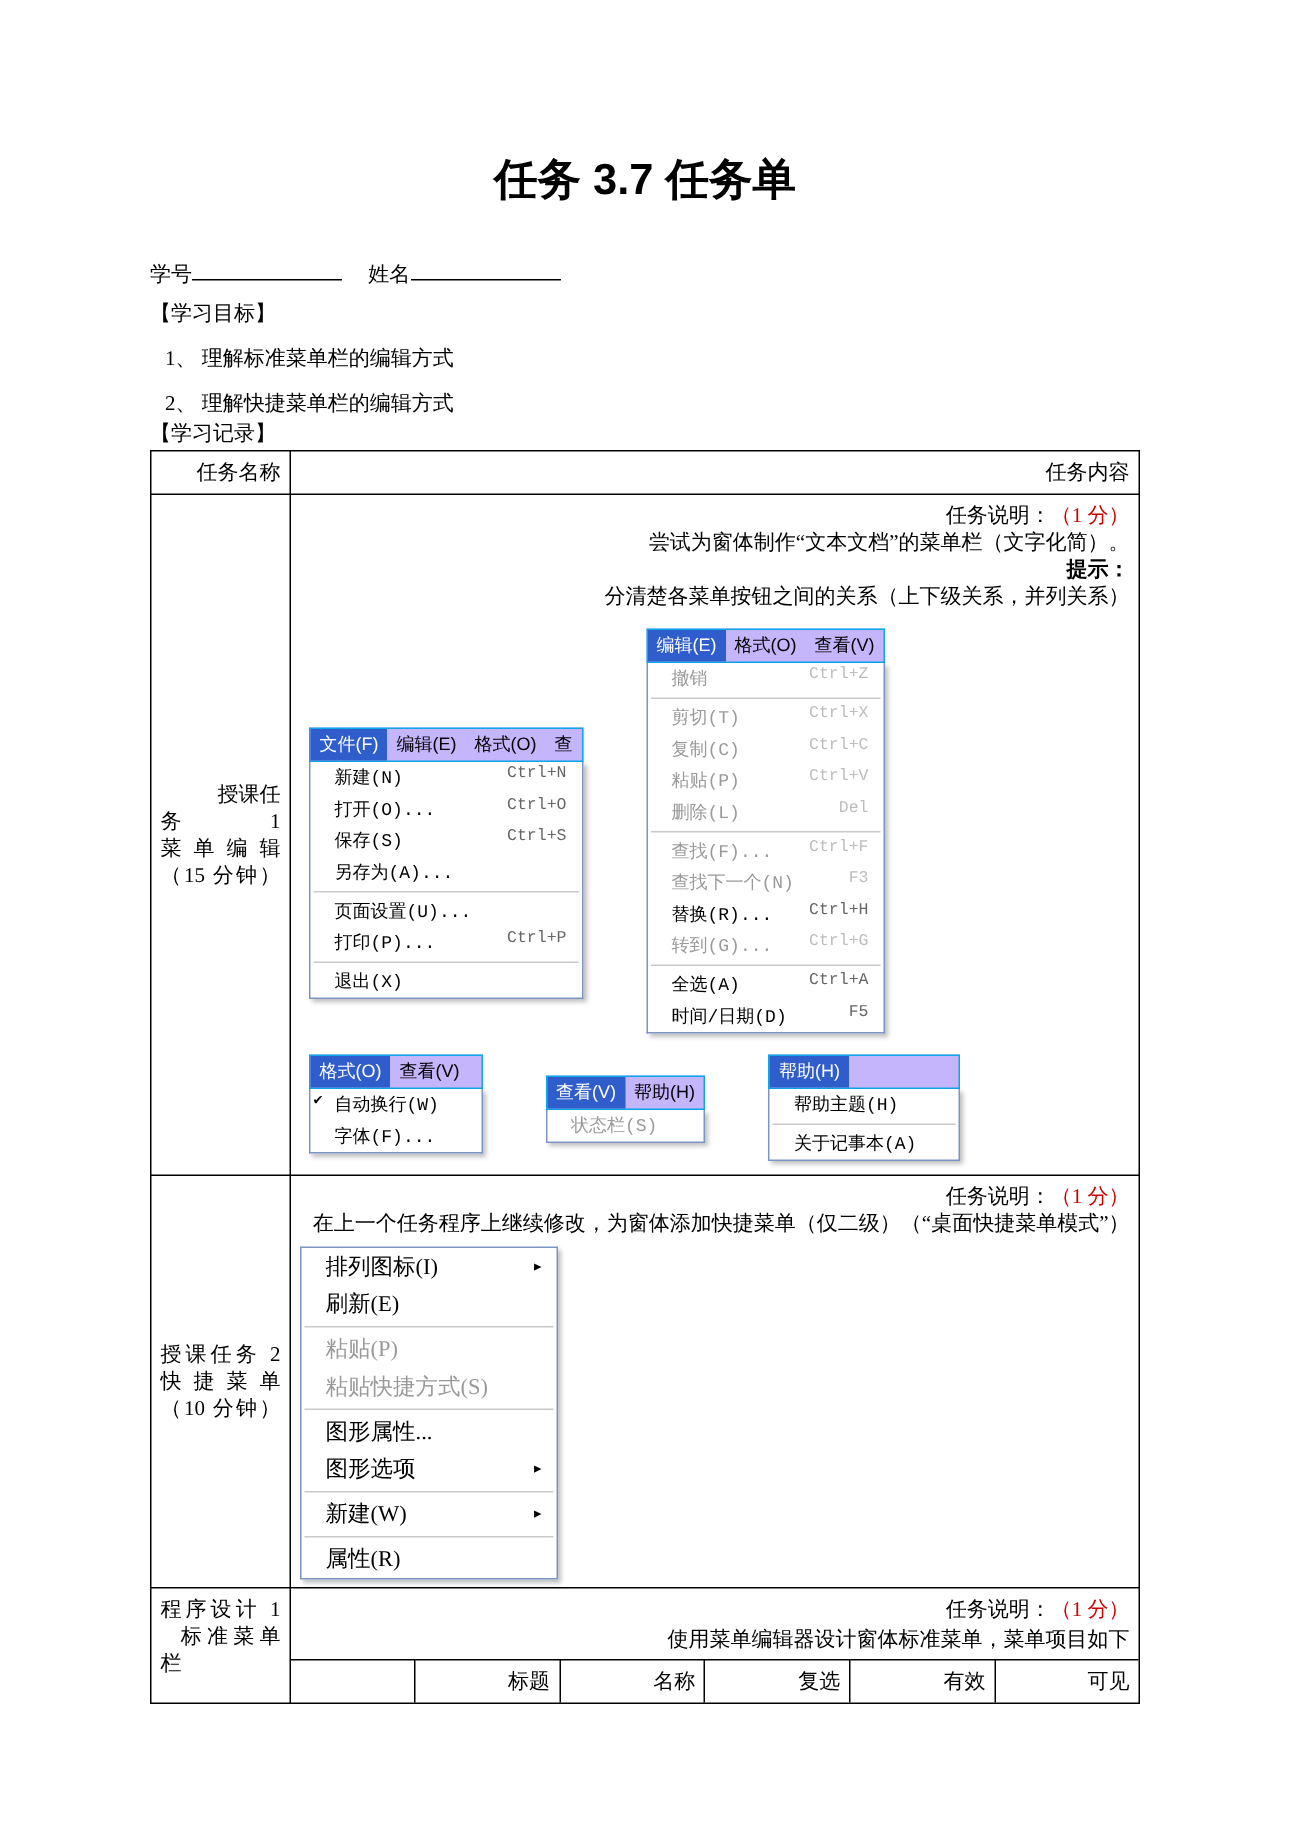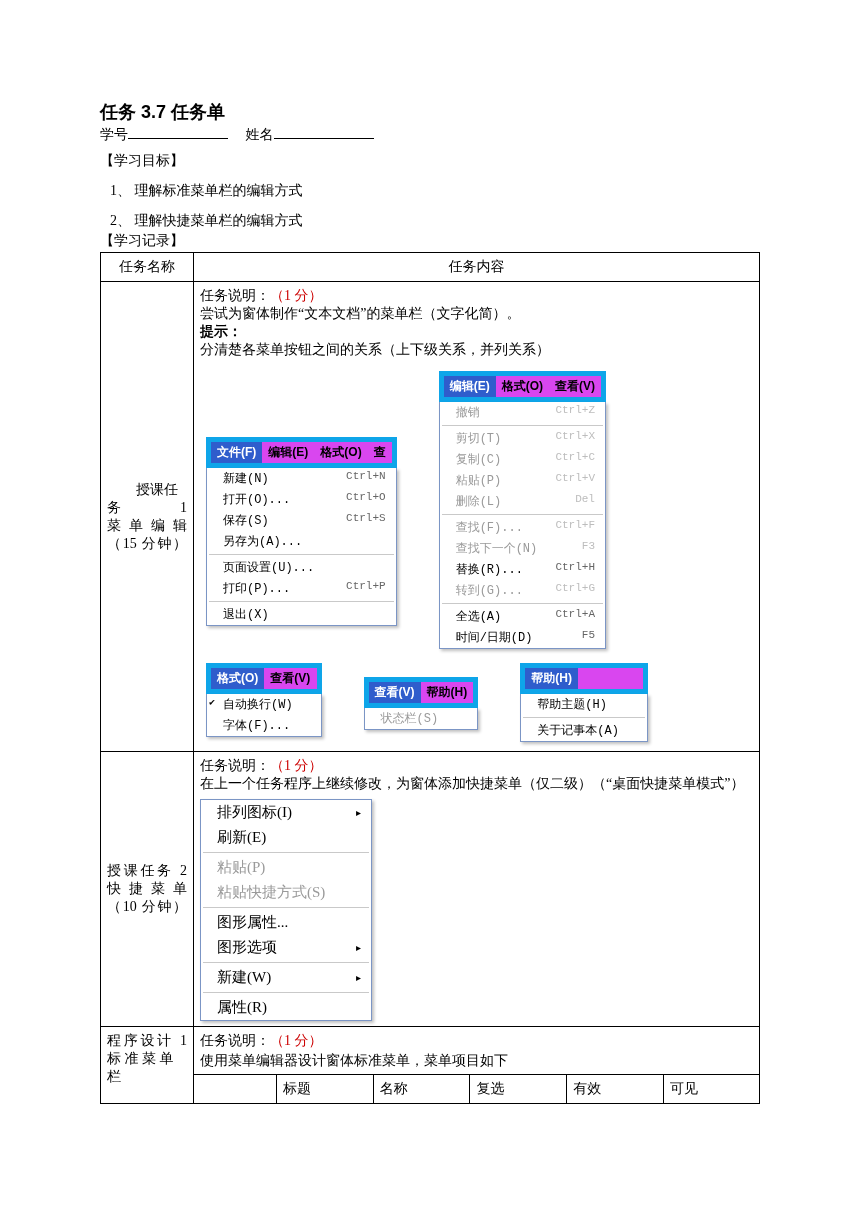--- a/index.html
+++ b/index.html
@@ -8,25 +8,25 @@
     background: #fff;
     font-family: SimSun, "宋体", serif;
     font-size: 14px;
     color: #000;
     width: 860px;
   }
   .page {
     padding: 100px 100px 40px 100px;
   }
   .title {
-    text-align: left;
+    text-align: center;
     font-family: SimHei, "黑体", sans-serif;
-    font-size: 18px;
+    font-size: 29px;
     font-weight: bold;
-    margin-bottom: 0;
+    margin-bottom: 32px;
   }
   .blanks {
     text-align: left;
     font-size: 14px;
     margin-bottom: 8px;
   }
   .blank-line {
     display: inline-block;
     border-bottom: 1px solid #000;
     width: 100px;
@@ -37,24 +37,24 @@
   .goal-item { font-size: 14px; margin: 12px 0 0 10px; }
   table.outer {
     border-collapse: collapse;
     width: 100%;
     font-size: 14px;
   }
   table.outer td, table.outer th {
     border: 1px solid #000;
     padding: 5px 6px;
     vertical-align: top;
-    text-align: left;
+    text-align: right;
   }
   table.outer th {
-    text-align: center;
+    text-align: right;
     font-weight: normal;
   }
   .rowhead {
     text-align: justify;
     text-align-last: justify;
     width: 80px;
   }
   .red { color: #c00; }
   .content-cell { padding: 8px 8px; }
   .hint-bold { font-weight: bold; }
@@ -62,23 +62,22 @@
   .menu-group {
     display: inline-block;
     vertical-align: top;
     font-family: SimSun, sans-serif;
     font-size: 12px;
     color: #000;
     margin: 4px 6px;
   }
   .menubar {
     display: flex;
-    background: #d946ef;
-    border: 5px solid #0ea5e9;
-    font-weight: bold;
+    background: #c4b5fd;
+    border: 1px solid #0ea5e9;
   }
   .menubar .mbtn {
     padding: 2px 6px;
     white-space: nowrap;
   }
   .menubar .mbtn.active {
     background: #2f5dcc;
     color: #fff;
   }
   .menu-dd {

